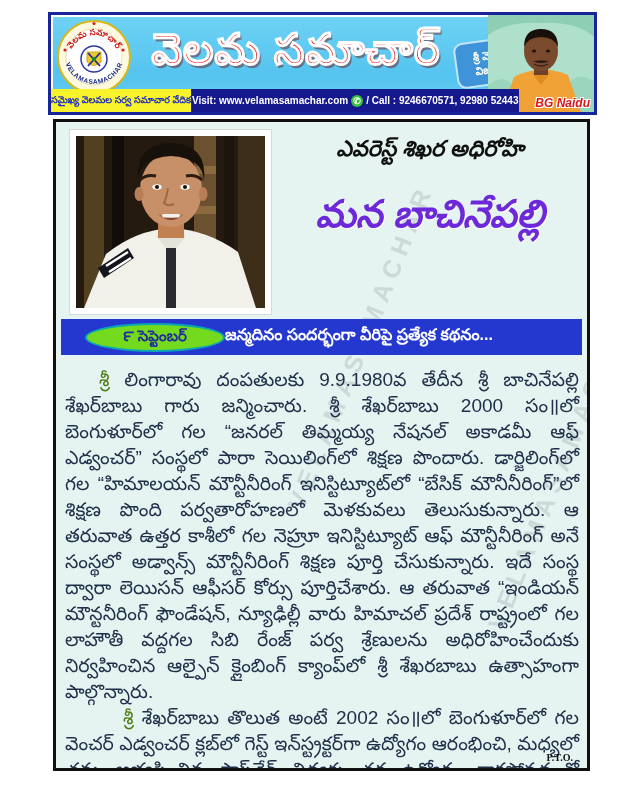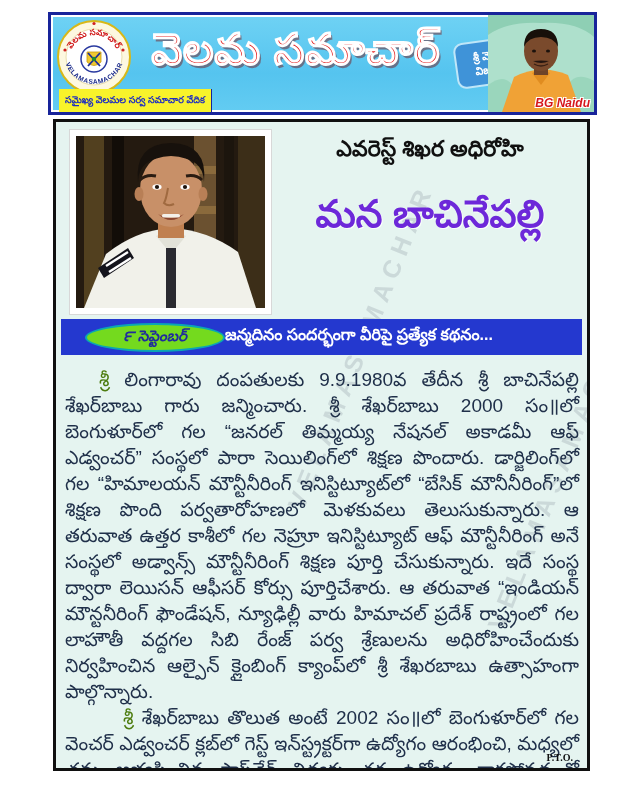--- a/index.html
+++ b/index.html
@@ -16,21 +16,21 @@
                 display:flex; align-items:center; justify-content:center;
                 font-size:43px; font-weight:bold; color:#e01212; white-space:nowrap;
                 -webkit-text-stroke:1.5px #ffffff;
                 text-shadow:2px 3px 0 rgba(120,10,10,.45); letter-spacing:1px; }
   #tagbox { position:absolute; left:404px; top:24px; width:74px; height:46px;
             background:#3f93d8; border:2px solid #bfe6f8; border-radius:9px;
             transform:rotate(-8deg); display:flex; flex-direction:column;
             align-items:center; justify-content:center; color:#ffffff;
             font-weight:bold; font-size:11px; line-height:14px; text-align:center; }
   #mast-photo { position:absolute; right:0; top:0; width:106px; height:97px; overflow:hidden; }
-  #mast-strip { position:absolute; left:0; bottom:0; width:437px; height:23px; display:flex;padding-left:8px; }
+  #mast-strip { position:absolute; left:0; bottom:0; width:437px; height:23px; display:flex; }
   #strip-yellow { width:153px; height:100%; background:#f8f32a; color:#2030c0;
                   font-weight:bold; font-size:9.5px; display:flex; align-items:center;
                   justify-content:center; white-space:nowrap; border-right:1px solid #18249a; }
   #strip-blue { flex:1; height:100%; background:#16188e; color:#ffffff; font-size:10px;
                 font-weight:bold; display:flex; align-items:center; justify-content:center;
                 gap:3px; white-space:nowrap; }
   .wa-icon { display:inline-flex; width:12px; height:12px; border-radius:50%;
              background:#35c13a; color:#ffffff; font-size:9px; align-items:center;
              justify-content:center; }
   #bg-naidu { position:absolute; right:4px; bottom:2px; color:#d6161c; font-size:12px;
@@ -43,34 +43,34 @@
   .watermark { position:absolute; color:rgba(135,148,158,0.28); font-size:25px;
                font-weight:bold; letter-spacing:7px; white-space:nowrap;
                transform:rotate(-68deg); pointer-events:none; }
   #wm1 { left:130px; top:210px; }
   #wm2 { left:330px; top:330px; }
 
   #portrait { position:absolute; left:14px; top:8px; width:201px; height:184px;
               background:#ffffff; padding:6px; box-shadow:0 0 0 1px #d8d8d8; }
   #portrait svg { display:block; }
 
-  #headline { position:absolute; left:222px; top:14px; width:304px; text-align:center; }
+  #headline { position:absolute; left:222px; top:14px; width:304px; text-align:center;font-style:italic; }
   #kicker { font-size:22px; font-weight:bold; color:#101010; white-space:nowrap; }
   .headline-big { font-size:38px; font-weight:bold; color:#6d28d9; white-space:nowrap;
                   text-shadow:1px 1px 0 rgba(255,255,255,.8); }
   #headline1 { margin-top:26px; }
   #headline2 { margin-top:18px; }
 
   #banner { position:absolute; left:5px; top:197px; width:521px; height:36px;
             background:#2438cf; display:flex; align-items:center; }
   #date-badge { margin-left:24px; width:140px; height:29px; background:#74da1e;
                 border:2px solid #0aa6b4; border-radius:50%;
                 display:flex; align-items:center; justify-content:center;
                 color:#202a9e; font-weight:bold; font-size:15px; white-space:nowrap;
-                flex:0 0 auto;font-style:italic; }
+                flex:0 0 auto; }
   #banner-text { flex:1; color:#ffffff; font-weight:bold;
                  font-size:16px; white-space:nowrap; }
 
   #article-body { position:absolute; left:9px; top:245px; width:514px;
                   font-size:19px; line-height:26px; color:#20304a;
                   text-align:justify; }
   #article-body p.p1 { text-indent:34px; }
   #article-body p.p2 { text-indent:58px; }
   .shri { color:#4d7c0f; }
   #pto { position:absolute; right:14px; bottom:5px; font-family:"Liberation Serif", serif;
@@ -128,20 +128,25 @@
         <path d="M36,32 Q36,14 53,14 Q70,14 70,32 Q66,22 53,22 Q40,22 36,32 Z" fill="#18100a"></path>
         <ellipse cx="46" cy="36" rx="2" ry="1.6" fill="#1c120c"></ellipse>
         <ellipse cx="60" cy="36" rx="2" ry="1.6" fill="#1c120c"></ellipse>
         <path d="M45,46 Q53,50 61,46 Q53,45 45,46 Z" fill="#241510"></path>
         <path d="M46,49 Q53,53 60,49" stroke="#3a2014" stroke-width="1.4" fill="none"></path>
       </svg>
     </div>
 
     <div id="mast-strip">
       <div id="strip-yellow">సమైఖ్య వెలమల సర్వ సమాచార వేదిక</div>
+      <div id="strip-blue">
+        <span>Visit: www.velamasamachar.com</span>
+        <span class="wa-icon">✆</span>
+        <span>/ Call :  9246670571, 92980 52443</span>
+      </div>
     </div>
 
     <div id="bg-naidu">BG Naidu</div>
   </div>
 
   <div id="content">
 
     <span class="watermark" id="wm1">VELAMASAMACHAR</span>
     <span class="watermark" id="wm2">VELAMASAMACHAR</span>
 

